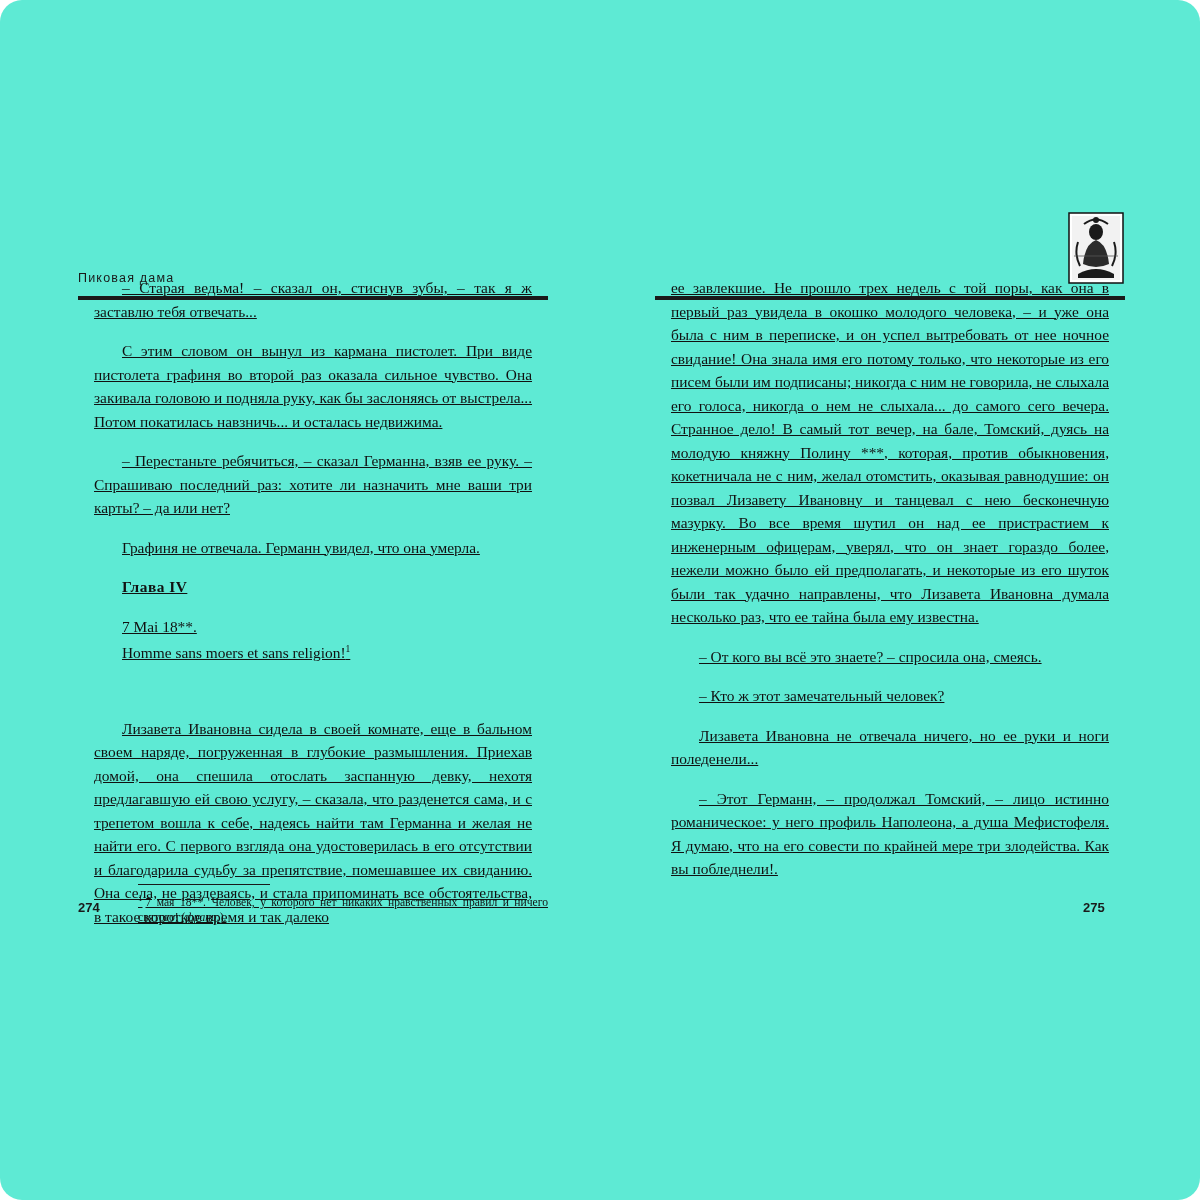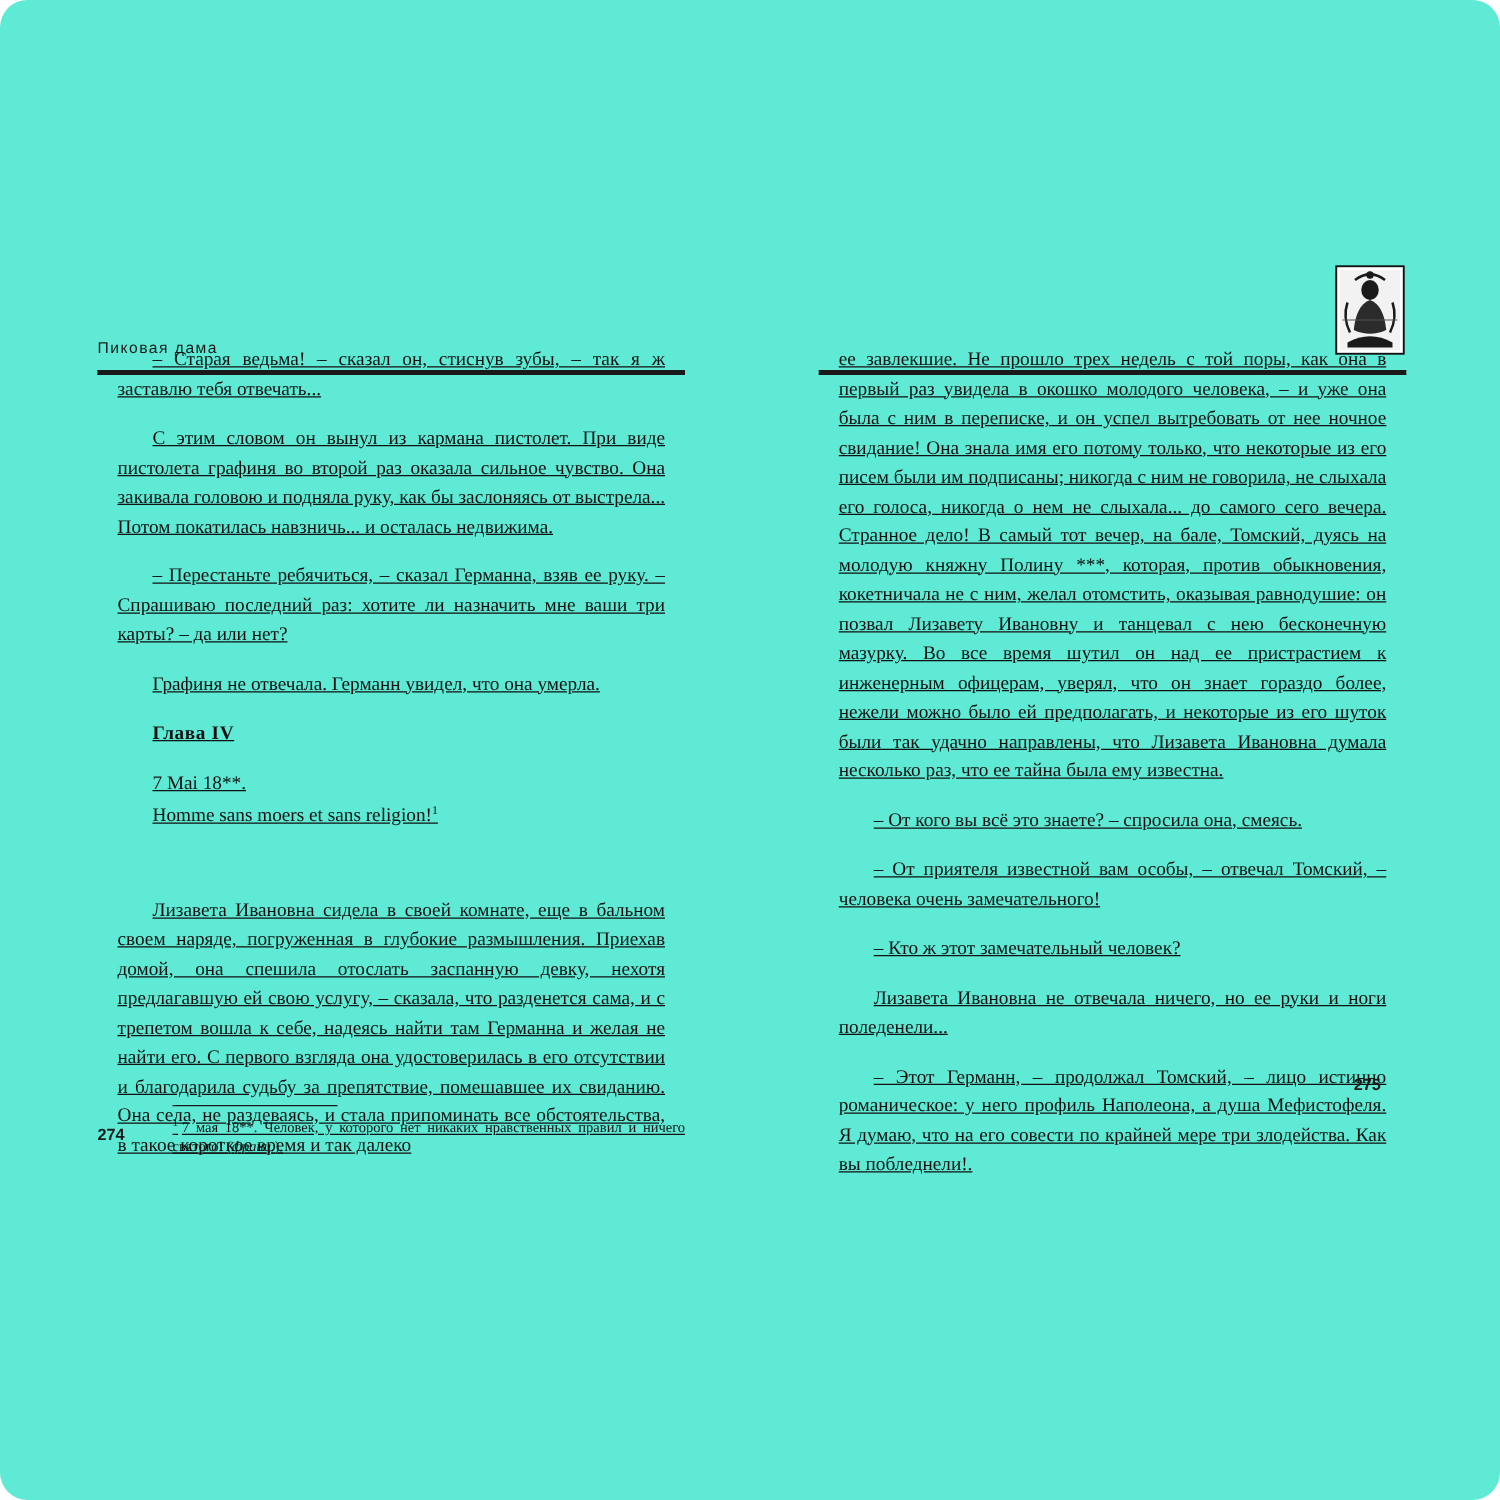--- a/index.html
+++ b/index.html
@@ -133,21 +133,21 @@
 
   
   .folio {
     position: absolute;
     font-family: Liberation Sans, sans-serif;
     font-weight: bold;
     font-size: 13px;
     color: #1a1a1a;
   }
   .folio-left  { left: 78px;  top: 900px; }
-  .folio-right { left: 1083px; top: 860px; }
+  .folio-right { left: 1083px; top: 900px; }
 
   
   .ornament {
     position: absolute;
     left: 1068px;
     top: 212px;
     width: 56px;
     height: 72px;
   }
   .ornament svg { display: block; }
@@ -197,21 +197,20 @@
     </div>
 
     <div class="footnote-wrap">
       <div class="footnote-rule"></div>
       <div class="footnote"><span class="fnum">1</span><span>7 мая 18**. Человек, у которого нет никаких нравственных правил и ничего святого! (</span><i>франц.</i><span>).</span></div>
     </div>
 
     <div class="col col-right body-text">
       <p class="noindent">ее завлекшие. Не прошло трех недель с той поры, как она в первый раз увидела в окошко молодого человека, – и уже она была с ним в переписке, и он успел вытребовать от нее ночное свидание! Она знала имя его потому только, что некоторые из его писем были им подписаны; никогда с ним не говорила, не слыхала его голоса, никогда о нем не слыхала... до самого сего вечера. Странное дело! В самый тот вечер, на бале, Томский, дуясь на молодую княжну Полину ***, которая, против обыкновения, кокетничала не с ним, желал отомстить, оказывая равнодушие: он позвал Лизавету Ивановну и танцевал с нею бесконечную мазурку. Во все время шутил он над ее пристрастием к инженерным офицерам, уверял, что он знает гораздо более, нежели можно было ей предполагать, и некоторые из его шуток были так удачно направлены, что Лизавета Ивановна думала несколько раз, что ее тайна была ему известна.</p>
       <p>– От кого вы всё это знаете? – спросила она, смеясь.</p>
-      <p>– От приятеля известной вам особы, – отвечал Томский, – человека очень замечательного!</p>
       <p>– Кто ж этот замечательный человек?</p>
       <p>Лизавета Ивановна не отвечала ничего, но ее руки и ноги поледенели...</p>
       <p>– Этот Германн, – продолжал Томский, – лицо истинно романическое: у него профиль Наполеона, а душа Мефистофеля. Я думаю, что на его совести по крайней мере три злодейства. Как вы побледнели!.</p>
     </div>
 
     <div class="folio folio-left">274</div>
     <div class="folio folio-right">275</div>
 
   </div>
 </div>

